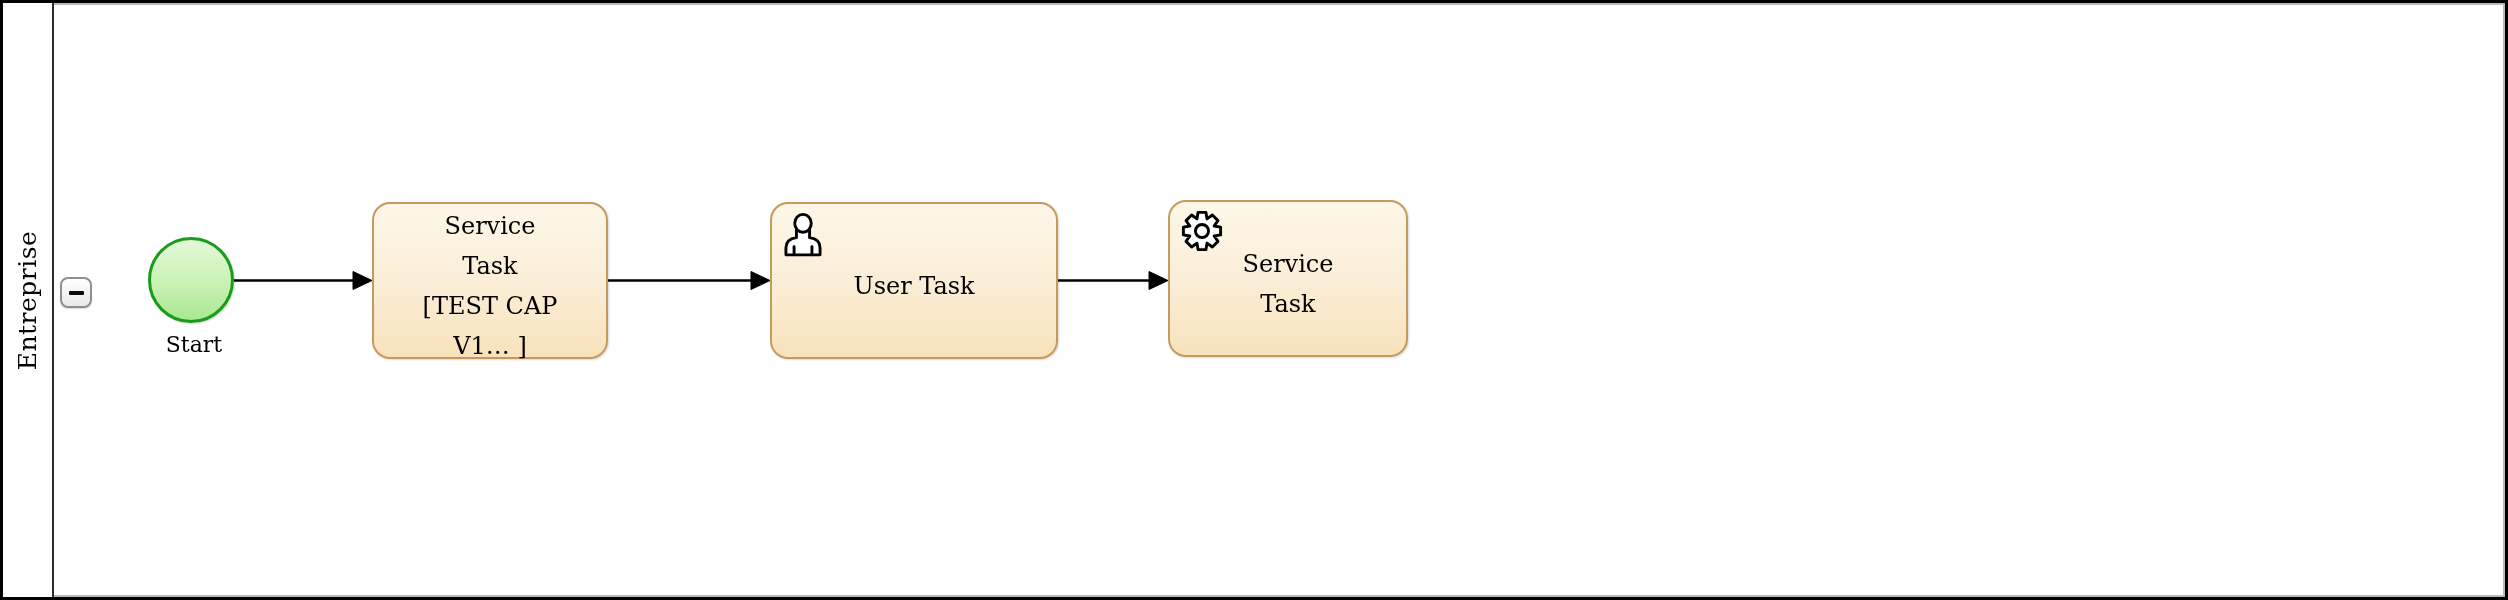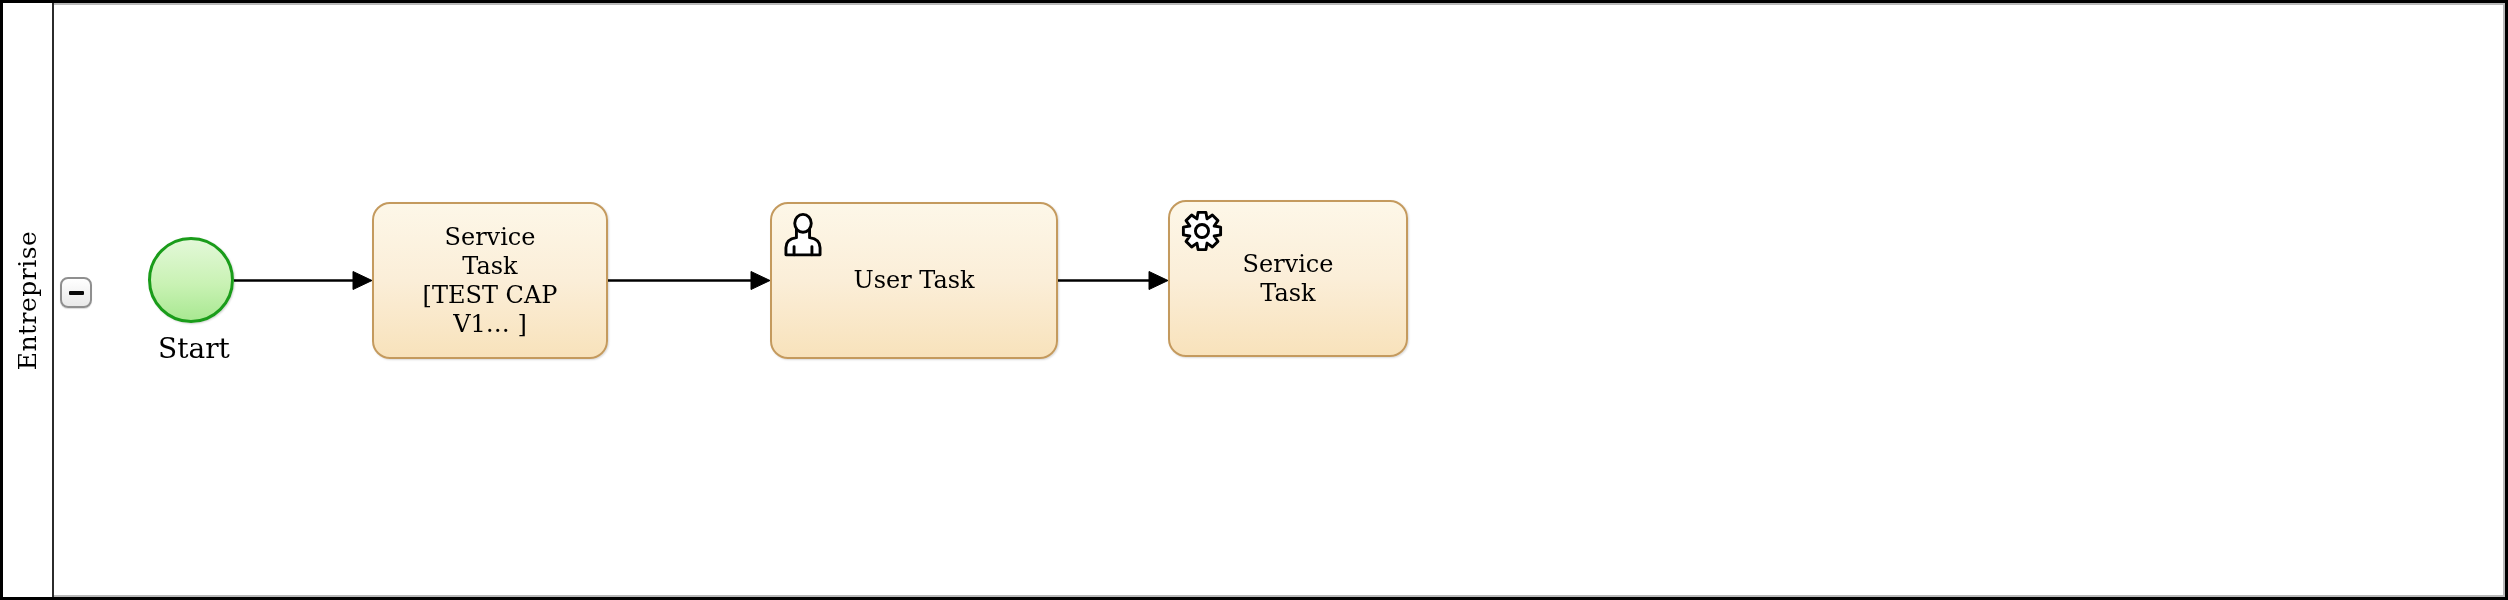--- a/index.html
+++ b/index.html
@@ -57,35 +57,35 @@
     box-sizing:border-box;
     border:3px solid #1a9c1a;
     border-radius:50%;
     background:linear-gradient(180deg,#e3f8d8 0%,#c9f2b4 55%,#a9e892 100%);
     box-shadow:1px 1px 2px rgba(0,0,0,.18);
   }
   .start-label {
     position:absolute; left:128px; top:329px;
     width:126px;
     text-align:center;
-    font-size:28px;
+    font-size:22px;
   }
   
   .task {
     position:absolute;
     height:157px;
     box-sizing:border-box;
     border:2px solid #c49a5e;
     border-radius:18px;
     background:linear-gradient(180deg,#fdf7e8 0%,#fbeed8 50%,#f8e2bb 100%);
     box-shadow:1px 1px 2px rgba(0,0,0,.15);
     display:flex; align-items:center; justify-content:center;
   }
   .task-text { text-align:center; font-size:24px; line-height:29px; }
-  .task-text span { display:block; }
+  .task-text span { display:block;margin-top:11px; }
   .task-icon { position:absolute; left:10px; top:8px; }
   .task-icon path, .task-icon ellipse, .task-icon circle { fill:#fff; stroke:#000; }
 </style>
 </head>
 <body>
 
 <div class="pool">
 
   <div class="lane-strip">
     <span class="lane-label">Entreprise</span>

